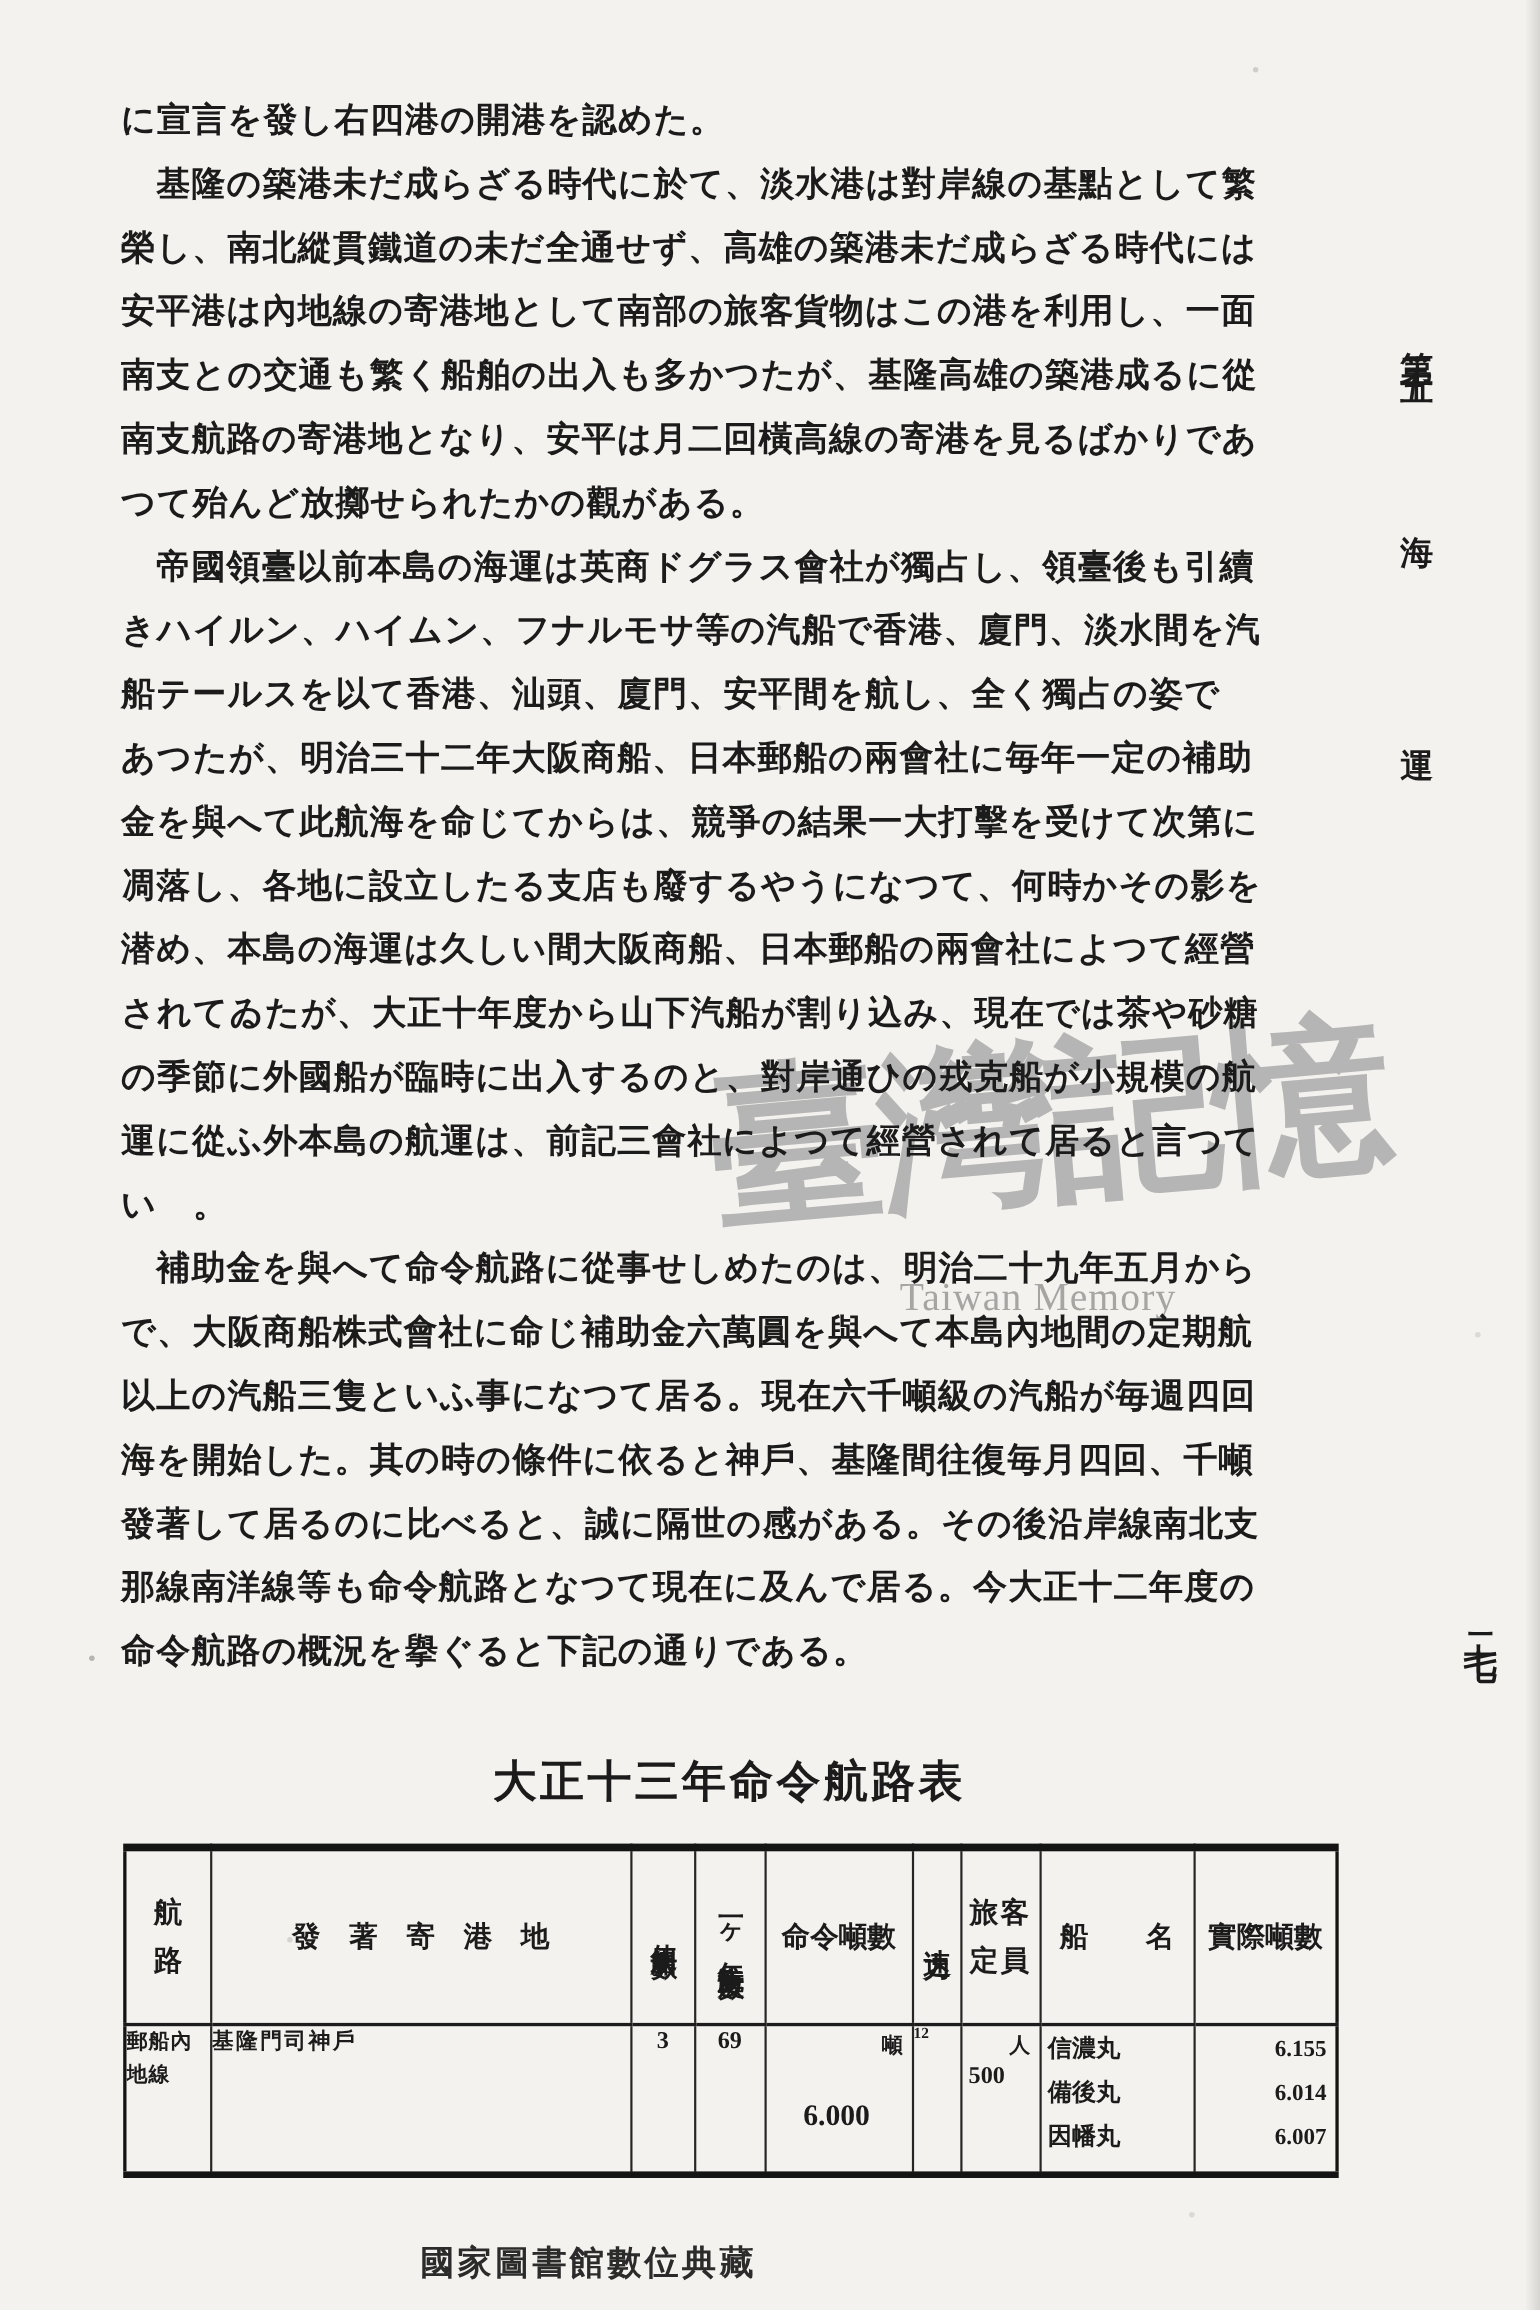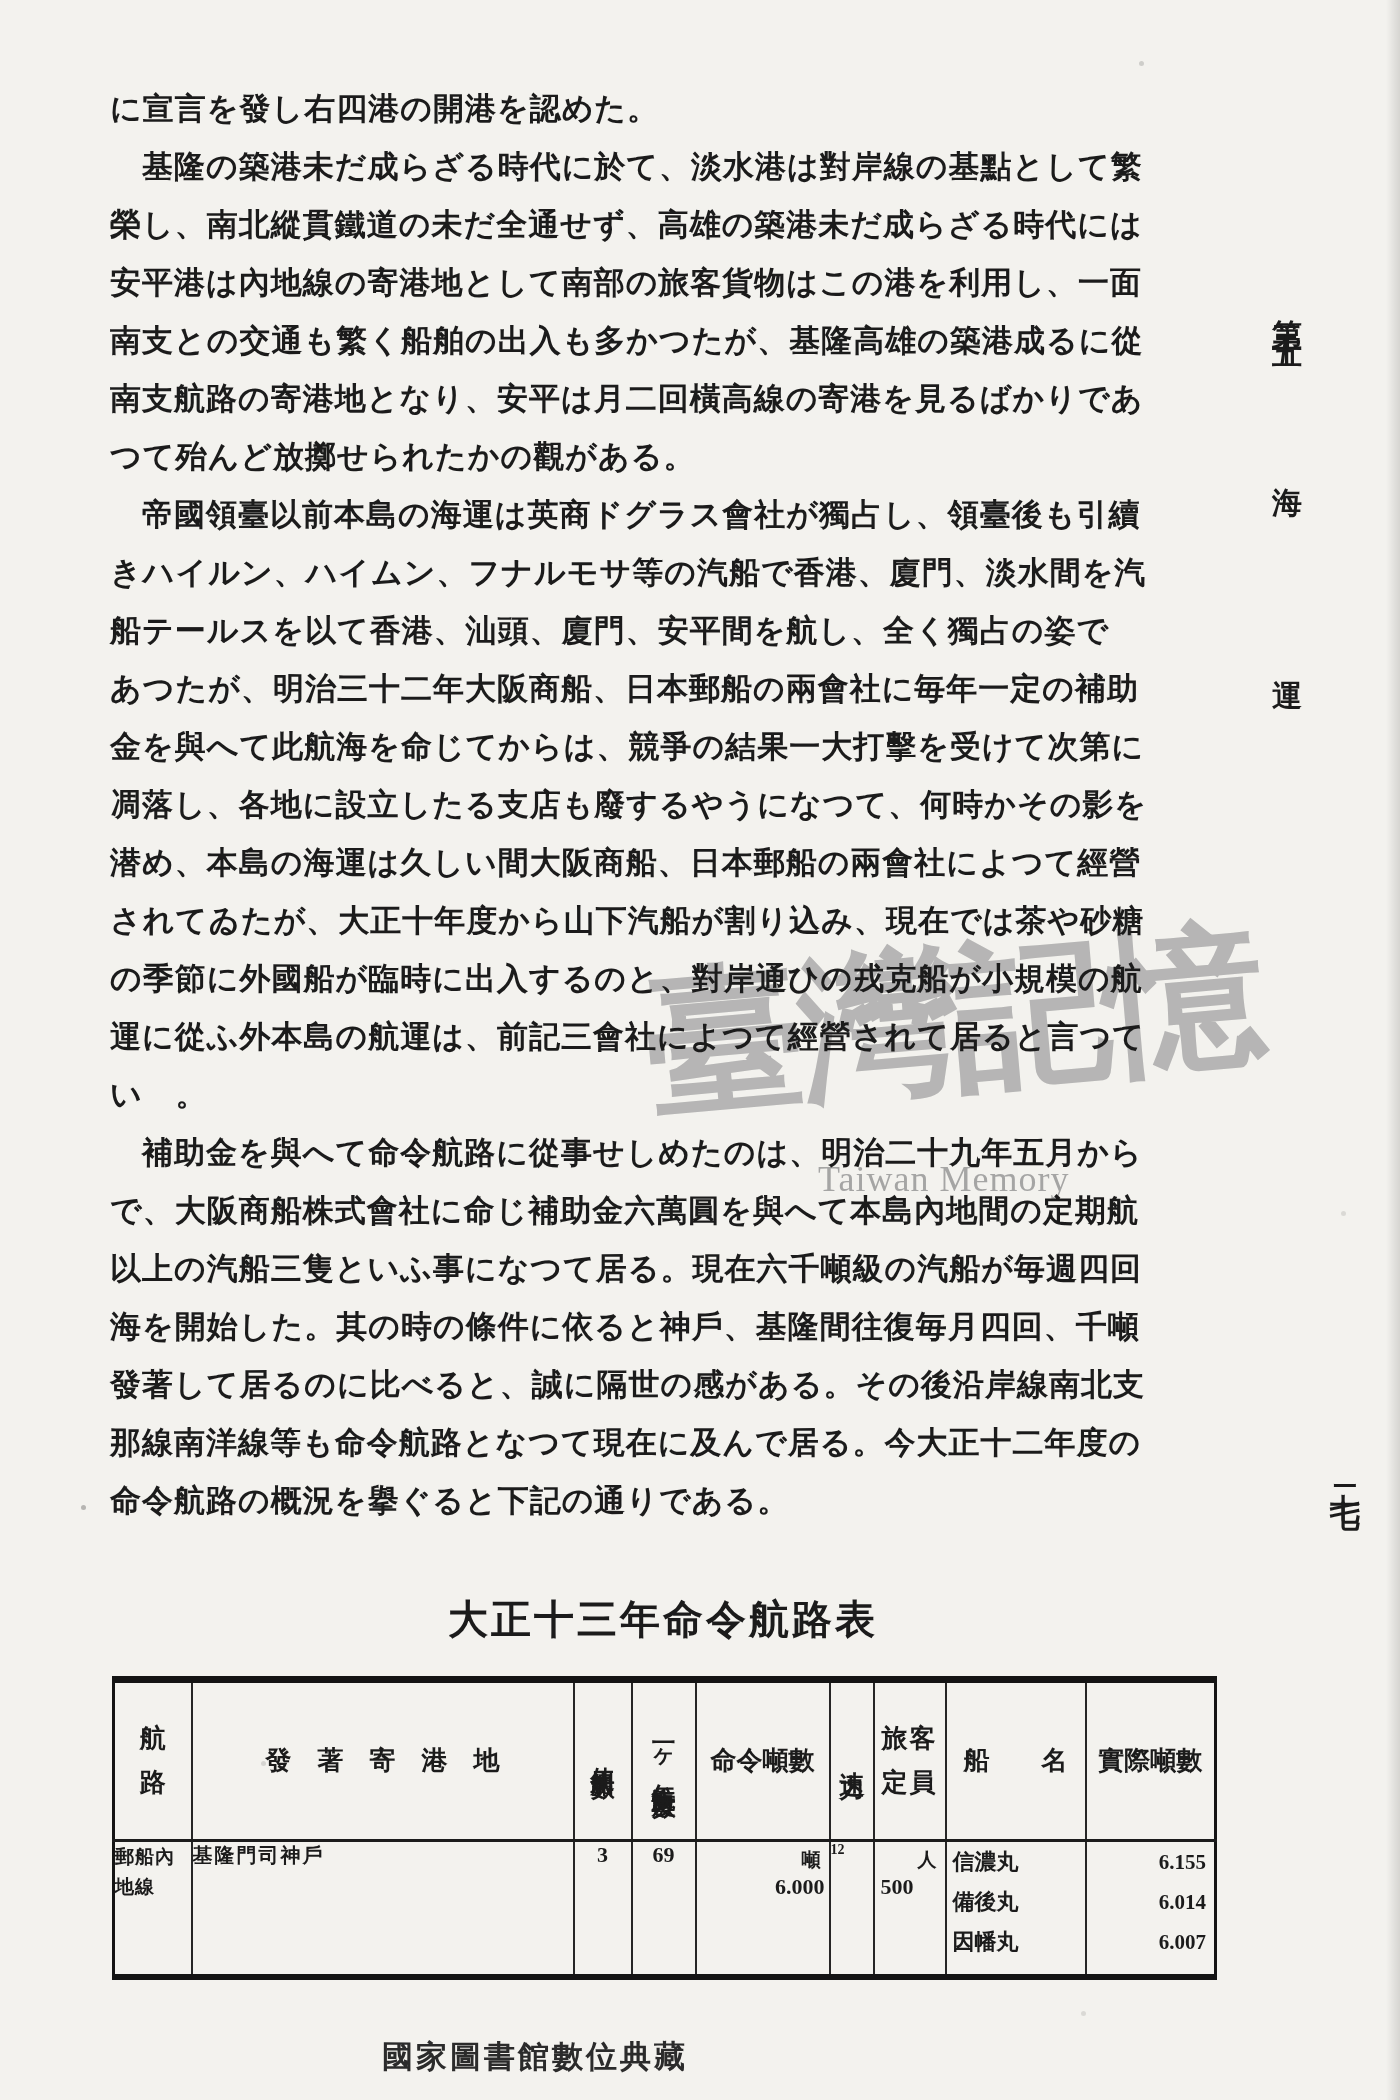--- a/index.html
+++ b/index.html
@@ -39,21 +39,21 @@
   .vt-ships{height:142px;}
   .vt-voyages{height:120px;}
   .vt-speed{height:72px;font-size:26px;}
   .th-route{font-size:24px;}
   .th-wrap{letter-spacing:2px;line-height:46px;}
   .c-route{font-size:19px;line-height:30px;letter-spacing:1px;padding:6px 2px 0 4px;text-align:left;}
   .c-ports{font-size:20px;letter-spacing:2px;padding:10px 0 0 10px;text-align:left;}
   .c-mid{font-size:22px;text-align:center;padding-top:38px;}
   .c-speed{font-size:14px;text-align:left;padding-top:38px;padding-left:2px;}
   .unit{font-size:19px;text-align:right;padding-right:8px;padding-top:6px;line-height:24px;}
-  .bigval{font-size:22px;text-align:right;padding-right:4px;line-height:30px;}
+  .bigval{font-size:27px;text-align:center;padding-right:4px;line-height:30px;margin-top:36px;}
   .capval{font-size:22px;text-align:left;padding-left:6px;line-height:30px;}
   .shipline{font-size:22px;line-height:40px;padding-left:6px;text-align:left;}
   .tonline{font-size:21px;line-height:40px;text-align:right;padding-right:8px;}
   .ships-pad{padding-top:4px;}
   
   .footer{position:absolute;left:382px;top:2036px;font-size:31px;font-weight:700;
         letter-spacing:3px;color:#2b2b2b;z-index:2;}
 </style>
 </head>
 <body>

